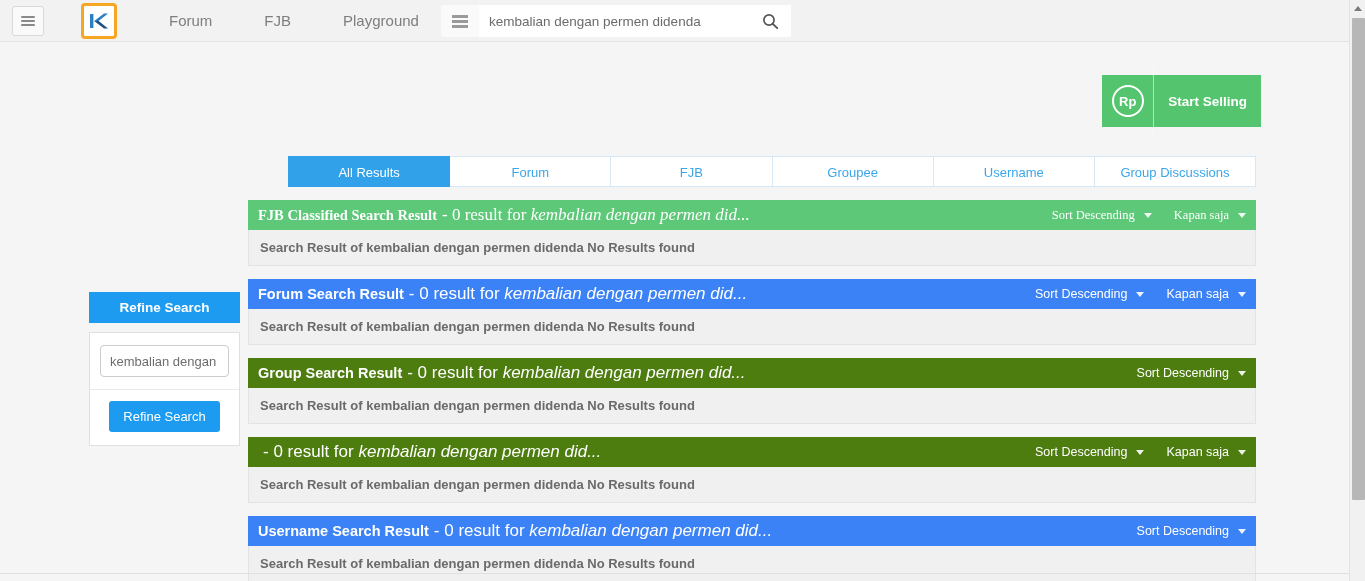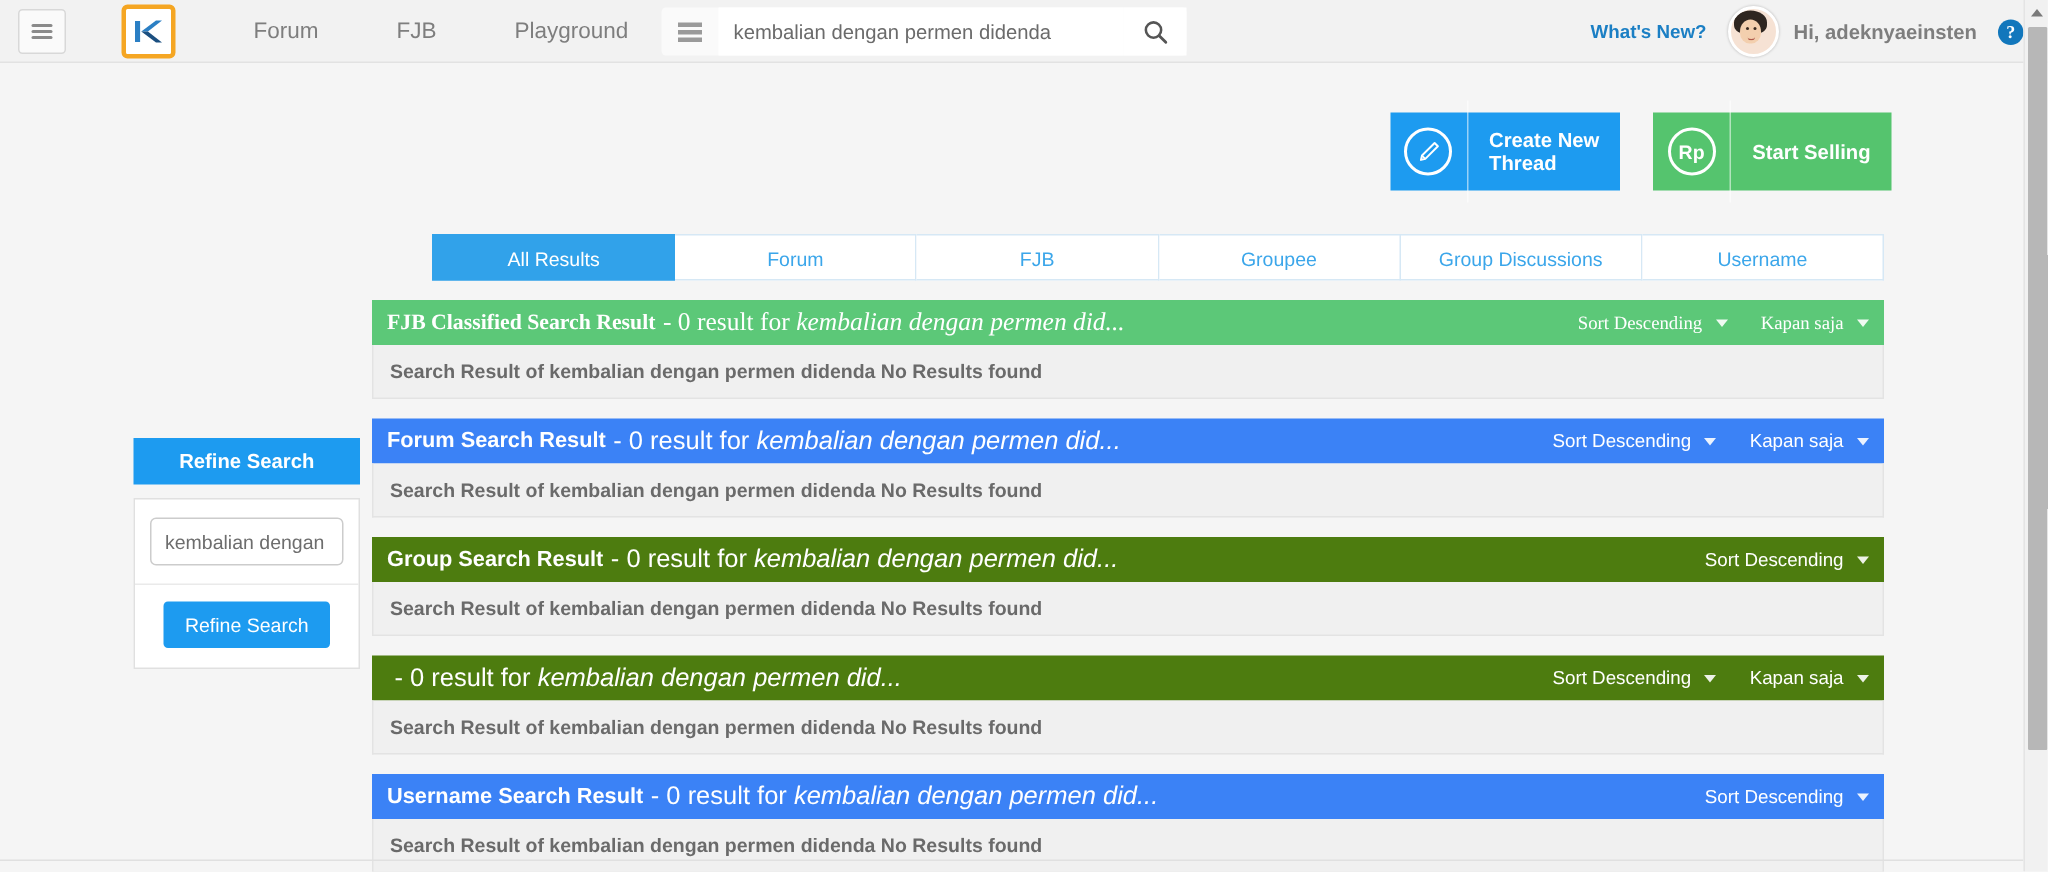--- a/index.html
+++ b/index.html
@@ -433,50 +433,24 @@
     </div>
     <input class="search-field" type="text" value="kembalian dengan permen didenda" style="">
     <div class="search-go">
       <svg width="17" height="17" viewBox="0 0 17 17">
         <circle cx="7" cy="7" r="5.1" fill="none" stroke="#555" stroke-width="1.7"></circle>
         <line x1="10.8" y1="10.8" x2="15.2" y2="15.2" stroke="#555" stroke-width="1.9" stroke-linecap="round"></line>
       </svg>
     </div>
   </div>
 
-  <div class="right-area">
-    <a class="whatsnew">What's New?</a>
-    <div class="avatar">
-      <div class="hair"></div>
-      <div class="face"></div>
-      <div class="eye-l"></div>
-      <div class="eye-r"></div>
-      <div class="mouth"></div>
-    </div>
-    <div class="greeting">Hi, adeknyaeinsten</div>
-    <div class="help-ic">?</div>
-  </div>
 </div>
 
 <div class="actions">
 
-  <div class="act-btn blue">
-    <div class="act-ico">
-      <div class="circle-ic">
-        <svg width="17" height="17" viewBox="0 0 17 17">
-          <polygon points="12.4,2.3 14.6,4.5 6.2,12.9 3.3,13.6 4.0,10.7" fill="none" stroke="#fff" stroke-width="1.3" stroke-linejoin="round"></polygon>
-          <line x1="4.0" y1="10.7" x2="6.2" y2="12.9" stroke="#fff" stroke-width="1.1"></line>
-        </svg>
-      </div>
-    </div>
-    <div class="act-label">
-      <div>Create New</div>
-      <div>Thread</div>
-    </div>
-  </div>
 
   <div class="act-btn green">
     <div class="act-ico">
       <div class="circle-ic">Rp</div>
     </div>
     <div class="act-label">Start Selling</div>
   </div>
 
 </div>
 
@@ -495,22 +469,22 @@
       </div>
     </div>
 
     <div class="right-col">
 
       <div class="tabs">
         <div class="tab active">All Results</div>
         <div class="tab">Forum</div>
         <div class="tab">FJB</div>
         <div class="tab">Groupee</div>
+        <div class="tab">Username</div>
         <div class="tab">Group Discussions</div>
-        <div class="tab">Username</div>
       </div>
 
       <div class="panel">
         <div class="panel-head green">
           <span class="ph-title">FJB Classified Search Result</span>
           <span class="ph-sub"><span>- 0 result for </span><i>kembalian dengan permen did...</i></span>
           <span class="ph-spacer"></span>
           <span class="ph-drop">
               <span>Sort Descending</span>
               <i class="caret"></i>

